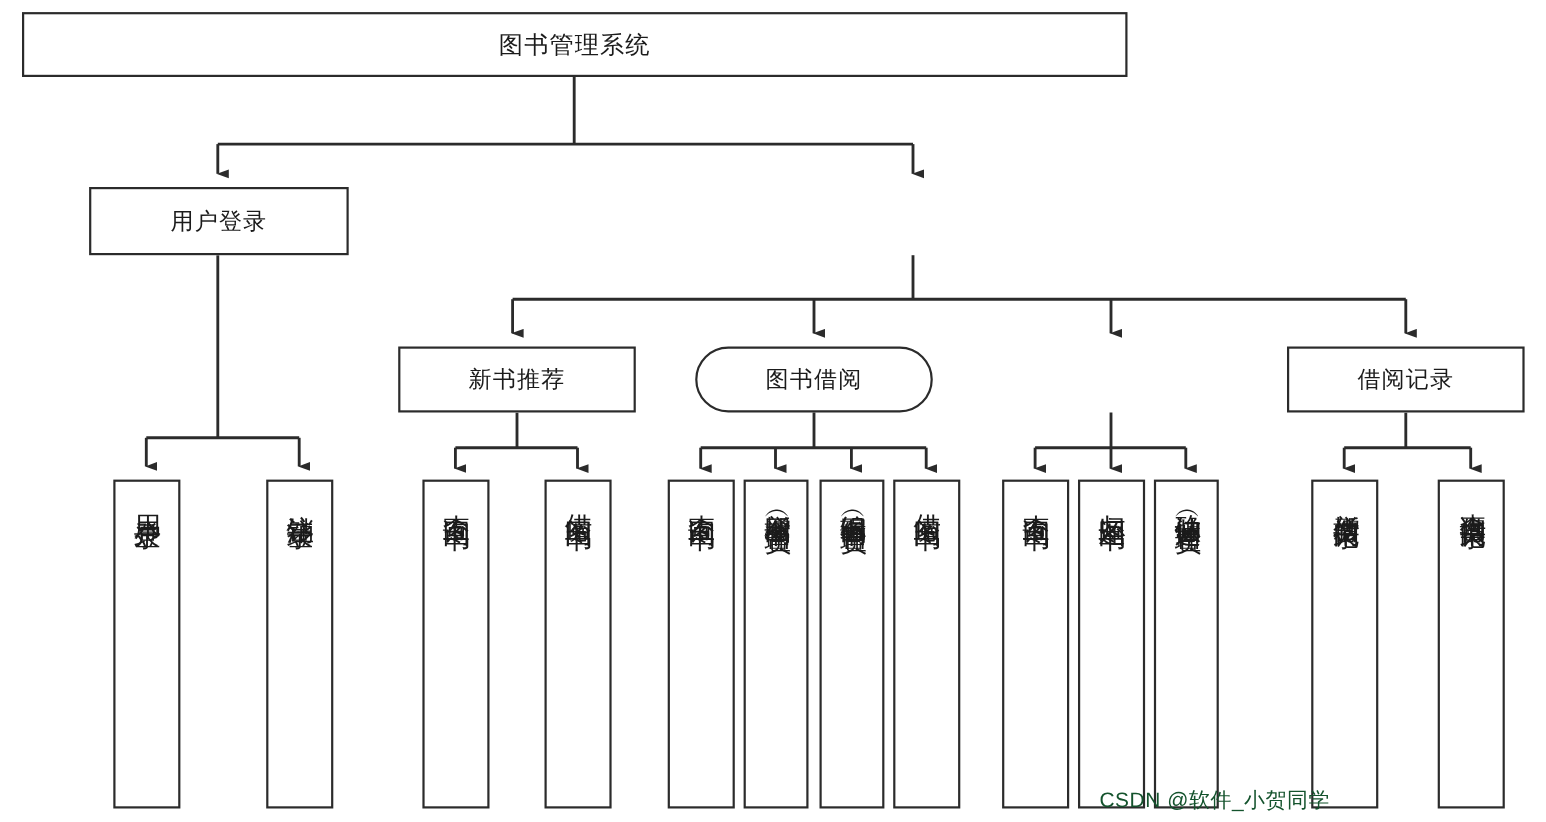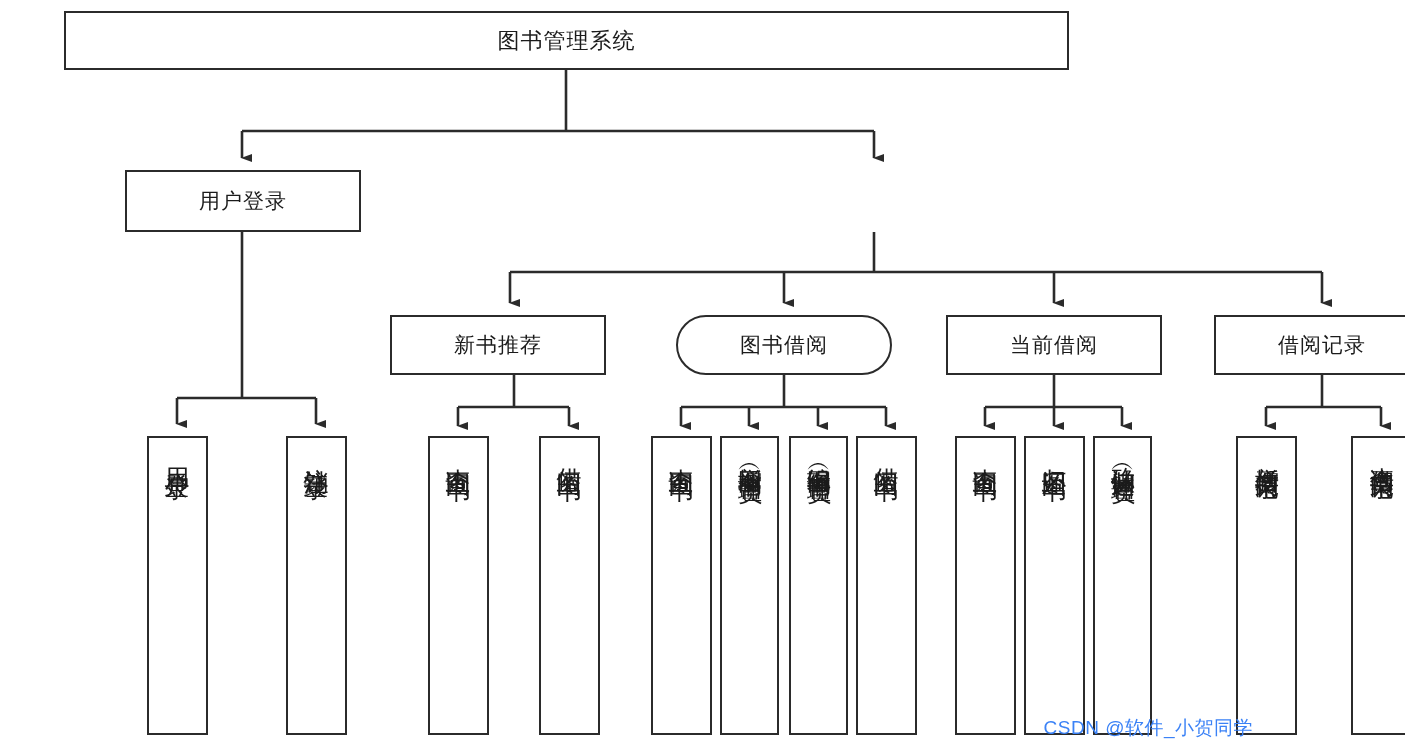--- a/index.html
+++ b/index.html
@@ -1,30 +1,30 @@
 <!DOCTYPE html>
 <html><head>
 <meta charset="utf-8">
 <style>
   html,body{margin:0;padding:0;background:#ffffff;}
   body{width:1405px;height:747px;overflow:hidden;
        font-family:"Liberation Sans","DejaVu Sans",sans-serif;}
-  #stage{position:relative;width:1217px;height:747px;background:#ffffff;margin-left:44px;}
+  #stage{position:relative;width:1217px;height:747px;background:#ffffff;}
   svg.edges{position:absolute;left:0;top:0;width:1405px;height:747px;}
   .node{position:absolute;box-sizing:border-box;background:#ffffff;
         border:2.5px solid #2b2b2b;display:flex;align-items:center;
         justify-content:center;color:#1b1b1b;}
   .node.h{font-size:21px;letter-spacing:1px;}
   .node.root{font-size:22px;}
   .node.v{padding-top:10px;align-items:flex-start;justify-content:center;}
   .node.v .vtext{writing-mode:vertical-rl;text-orientation:upright;
         font-size:25px;line-height:1.12;letter-spacing:3px;white-space:nowrap;}
   .node.v.tall .vtext{font-size:24px;letter-spacing:2px;}
   .watermark{position:absolute;right:8px;bottom:6px;font-size:19px;
-        color:#3b82f6;letter-spacing:0.5px;white-space:nowrap;}
+        color:#14532d;letter-spacing:0.5px;white-space:nowrap;}
 </style>
 </head>
 <body>
 
 <div id="stage">
 
   <svg class="edges" viewBox="0 0 1405 747" xmlns="http://www.w3.org/2000/svg">
     <defs>
       <marker id="ah" markerWidth="10" markerHeight="11" refX="4" refY="10" orient="auto" markerUnits="userSpaceOnUse">
         <path d="M0,0 L8,0 L4,11 Z" fill="#2b2b2b"></path>
@@ -75,28 +75,25 @@
   </svg>
 
   <div class="node h root" style="left:20px;top:11px;width:1005px;height:59px;">
     <span>图书管理系统</span>
   </div>
 
   <div class="node h" style="left:81px;top:170px;width:236px;height:62px;">
     <span>用户登录</span>
   </div>
 
-  <div class="node h" style="left:346px;top:315px;width:216px;height:60px;">
+  <div class="node h" style="left:362px;top:315px;width:216px;height:60px;">
     <span>新书推荐</span>
   </div>
   <div class="node h" style="left:632px;top:315px;width:216px;height:60px;border-radius:30px;">
     <span>图书借阅</span>
-  </div>
-  <div class="node h" style="left:902px;top:315px;width:216px;height:60px;">
-    <span>当前借阅</span>
   </div>
   <div class="node h" style="left:1170px;top:315px;width:216px;height:60px;">
     <span>借阅记录</span>
   </div>
 
   <div class="node v" style="left:103px;top:436px;width:61px;height:299px;">
     <span class="vtext">用户登录</span>
   </div>
   <div class="node v" style="left:242px;top:436px;width:61px;height:299px;">
     <span class="vtext">注销登录</span>

